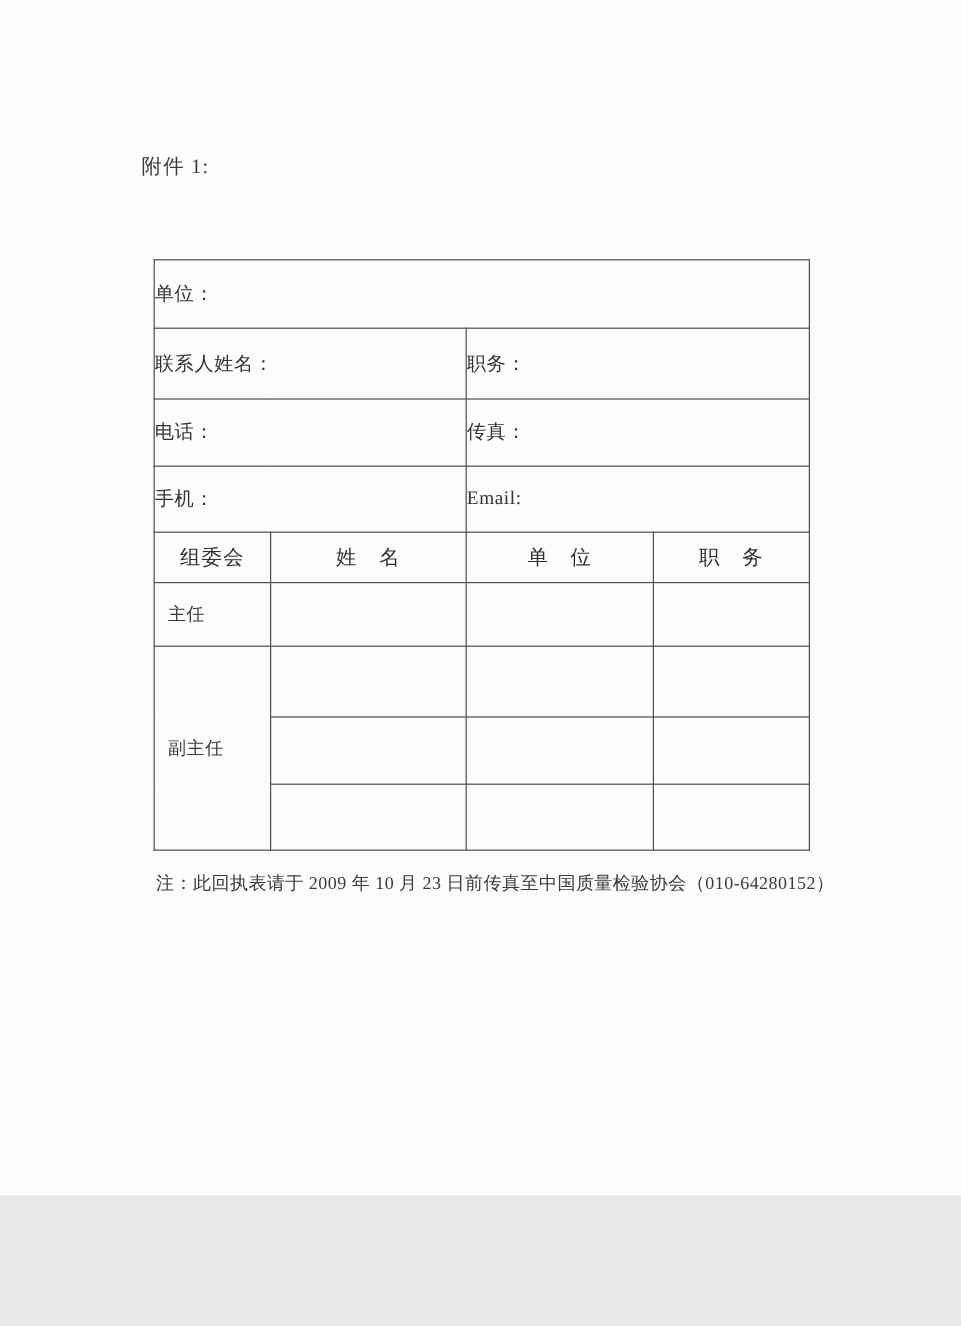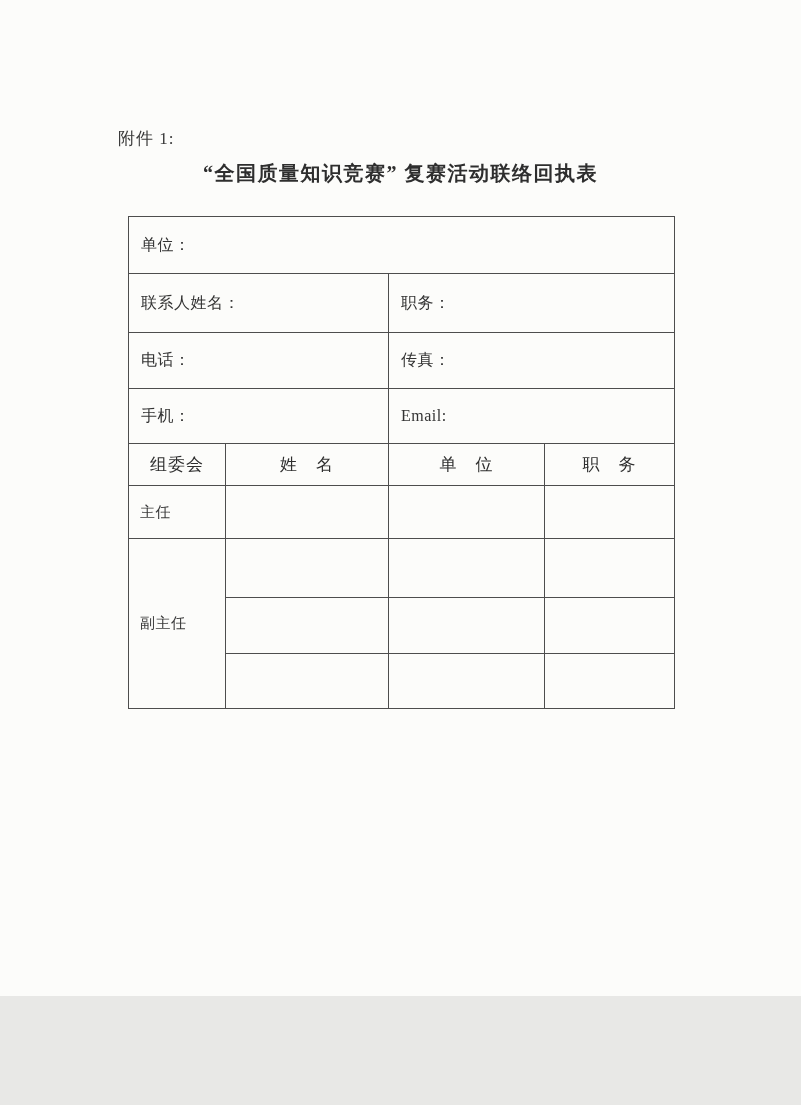--- a/index.html
+++ b/index.html
@@ -38,21 +38,21 @@
   col.c2 { width:163px; }
   col.c3 { width:156px; }
   col.c4 { width:130px; }
   tr.h57 { height:57px; }
   tr.h59 { height:59px; }
   tr.h56 { height:56px; }
   tr.h55 { height:55px; }
   tr.h42 { height:42px; }
   tr.h53 { height:53px; }
   .label-cell {
-    font-size:16px; padding-left:12px; letter-spacing:0.5px; color:#333333;
+    font-size:16px; letter-spacing:0.5px; color:#333333;
   }
   .head-cell {
     font-size:17px; font-weight:bold; text-align:center;
     letter-spacing:1px; color:#2e2e2e;font-family:Liberation Serif, serif;
   }
   .role-cell {
     font-size:15px; padding-left:11px; letter-spacing:0.5px; color:#3a3a3a;font-family:Liberation Serif, serif;
   }
   .note {
     position:absolute; left:130px; top:727px;
@@ -63,21 +63,20 @@
     font-size:17px; letter-spacing:2px; color:#4a4a4a;
   }
 </style>
 </head>
 <body>
 
 <div class="page">
 
   <div class="attachment">附件 1:</div>
 
-  <div class="title">“全国质量知识竞赛” 复赛活动联络回执表</div>
 
   <table class="reply-table">
     <colgroup>
       <col class="c1">
         <col class="c2">
         <col class="c3">
         <col class="c4">
     </colgroup>
     <tbody>
       <tr class="h57">
@@ -137,16 +136,17 @@
         <td></td>
       </tr>
       <tr class="h55">
         <td></td>
         <td></td>
         <td></td>
       </tr>
     </tbody>
   </table>
 
+  <div class="note">注：此回执表请于 2009 年 10 月 23 日前传真至中国质量检验协会（010-64280152）</div>
 
   <div class="page-number">— 6 —</div>
 
 </div>
 
 </body></html>

